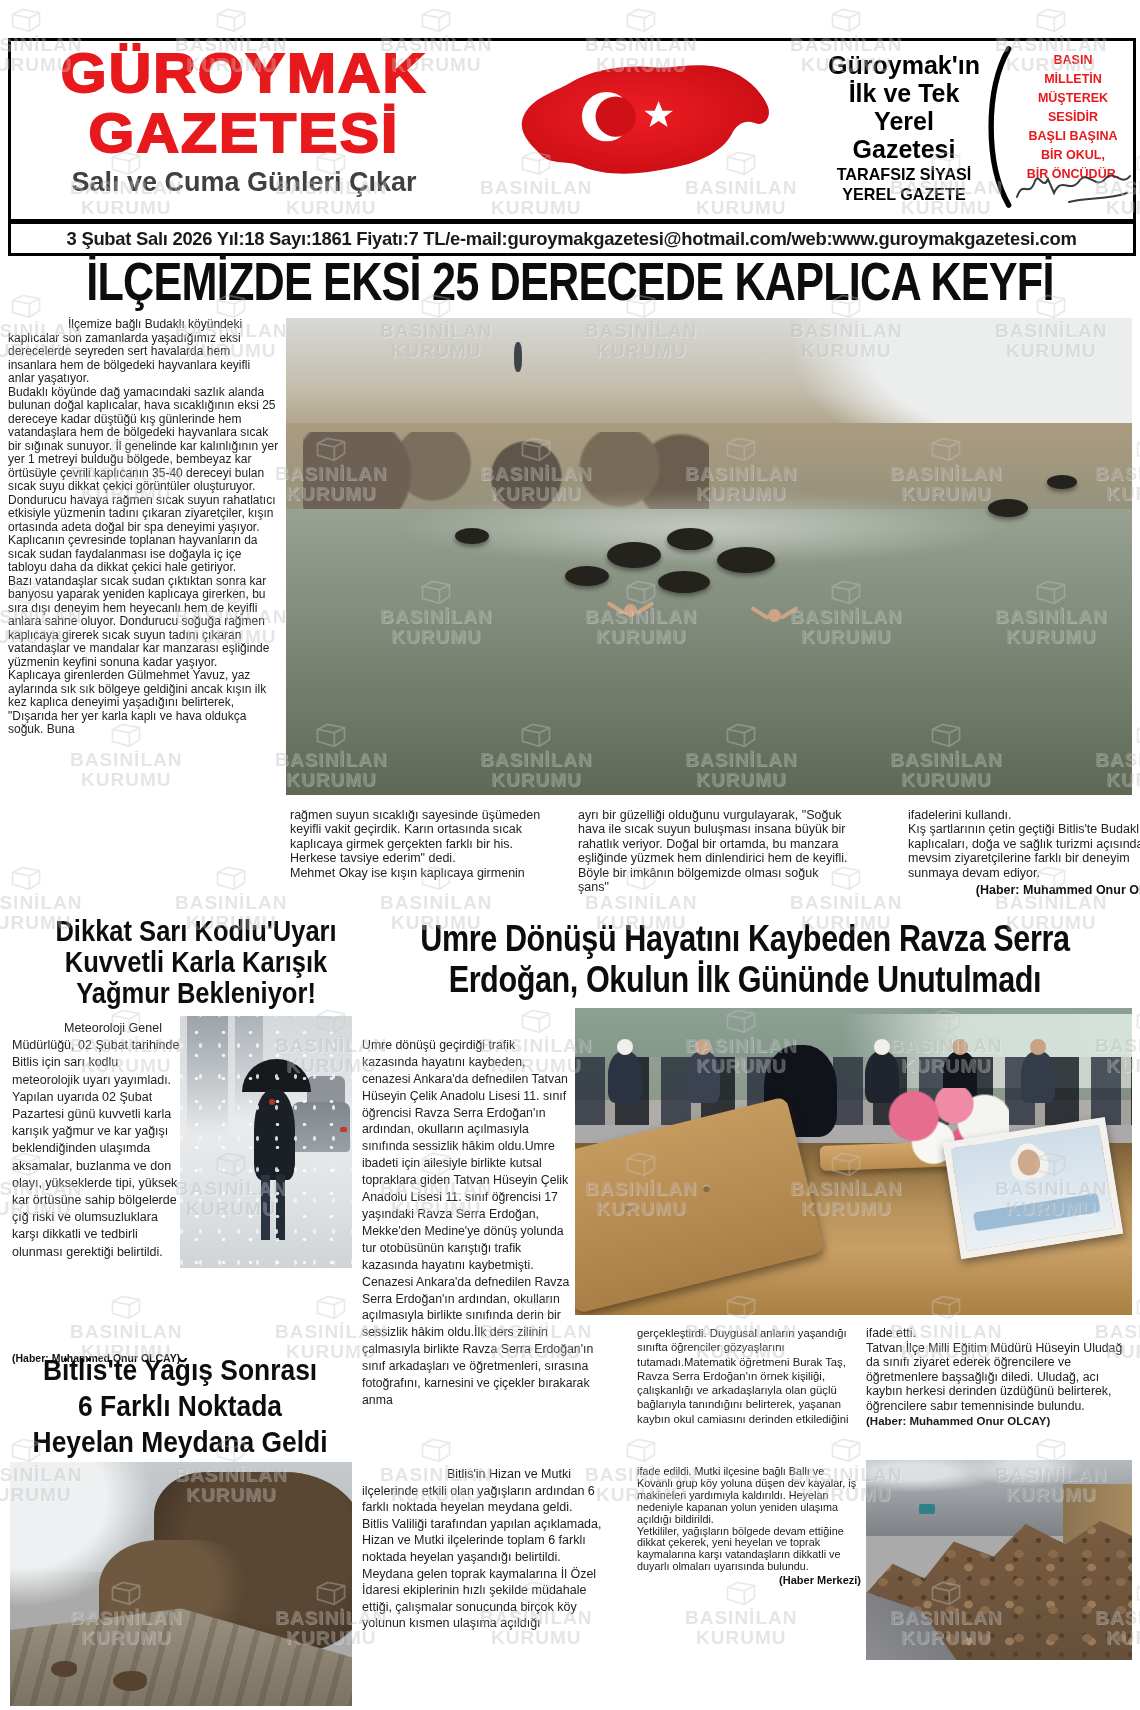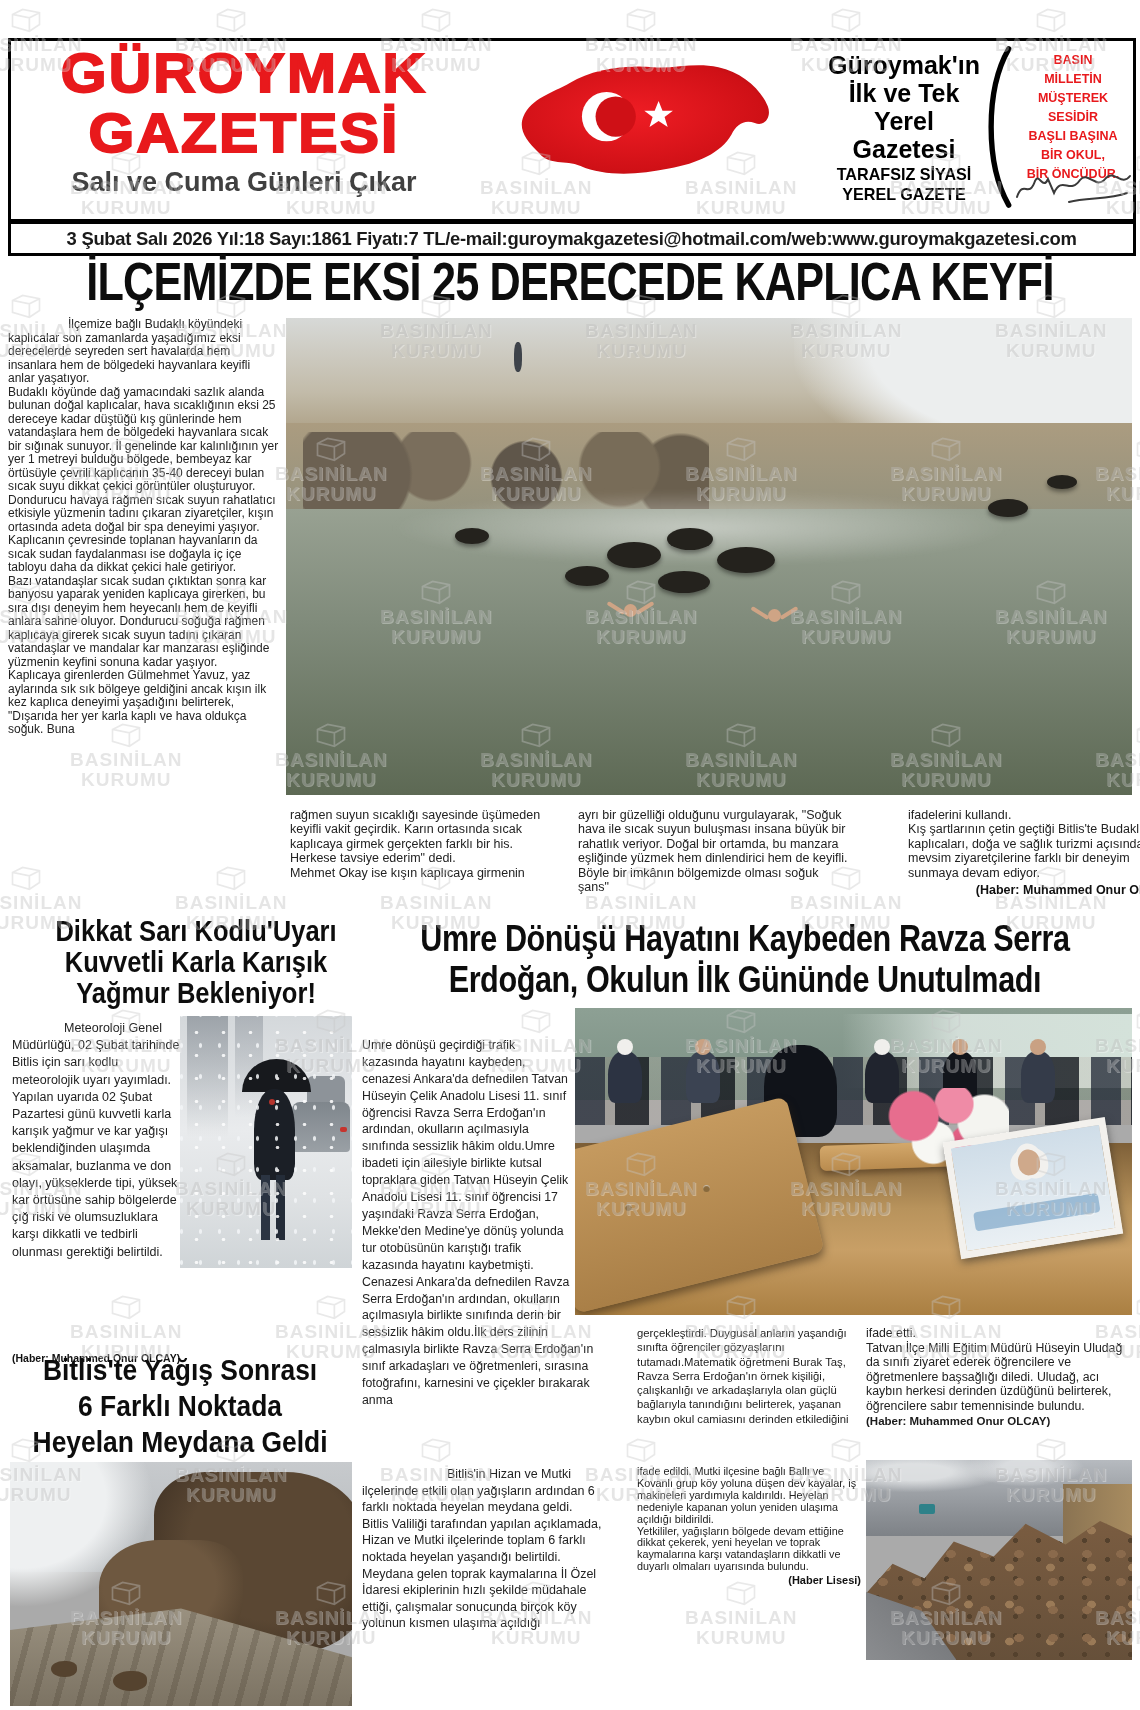--- a/index.html
+++ b/index.html
@@ -332,21 +332,21 @@
     <span class="body-txt">ifade etti.
 Tatvan İlçe Milli Eğitim Müdürü Hüseyin Uludağ da sınıfı ziyaret ederek öğrencilere ve öğretmenlere başsağlığı diledi. Uludağ, acı kaybın herkesi derinden üzdüğünü belirterek, öğrencilere sabır temennisinde bulundu. </span><span class="inline-by">(Haber: Muhammed Onur OLCAY)</span>
   </div>
   <div id="m-col2" class="abs body-txt">gerçekleştirdi. Duygusal anların yaşandığı sınıfta öğrenciler gözyaşlarını tutamadı.Matematik öğretmeni Burak Taş, Ravza Serra Erdoğan'ın örnek kişiliği, çalışkanlığı ve arkadaşlarıyla olan güçlü bağlarıyla tanındığını belirterek, yaşanan kaybın okul camiasını derinden etkilediğini</div>
 
   <div id="l-col1" class="abs body-txt">Bitlis'in Hizan ve Mutki ilçelerinde etkili olan yağışların ardından 6 farklı noktada heyelan meydana geldi.
 Bitlis Valiliği tarafından yapılan açıklamada, Hizan ve Mutki ilçelerinde toplam 6 farklı noktada heyelan yaşandığı belirtildi. Meydana gelen toprak kaymalarına İl Özel İdaresi ekiplerinin hızlı şekilde müdahale ettiği, çalışmalar sonucunda birçok köy yolunun kısmen ulaşıma açıldığı</div>
   <div id="l-col2" class="abs">
     <div class="body-txt">ifade edildi. Mutki ilçesine bağlı Ballı ve Kovanlı grup köy yoluna düşen dev kayalar, iş makineleri yardımıyla kaldırıldı. Heyelan nedeniyle kapanan yolun yeniden ulaşıma açıldığı bildirildi.
 Yetkililer, yağışların bölgede devam ettiğine dikkat çekerek, yeni heyelan ve toprak kaymalarına karşı vatandaşların dikkatli ve duyarlı olmaları uyarısında bulundu.</div>
-    <div id="l-byline" class="byline">(Haber Lisesi)</div>
+    <div id="l-byline" class="byline">(Haber Merkezi)</div>
   </div>
 
   <div id="ph5" class="abs photo">
     <div class="r-sky"></div>
     <div class="r-snowcap"></div>
     <div class="r-exc"></div>
     <div class="r-cliff"></div>
     <div class="r-pile"></div>
     <div class="r-road"></div>
   </div>

